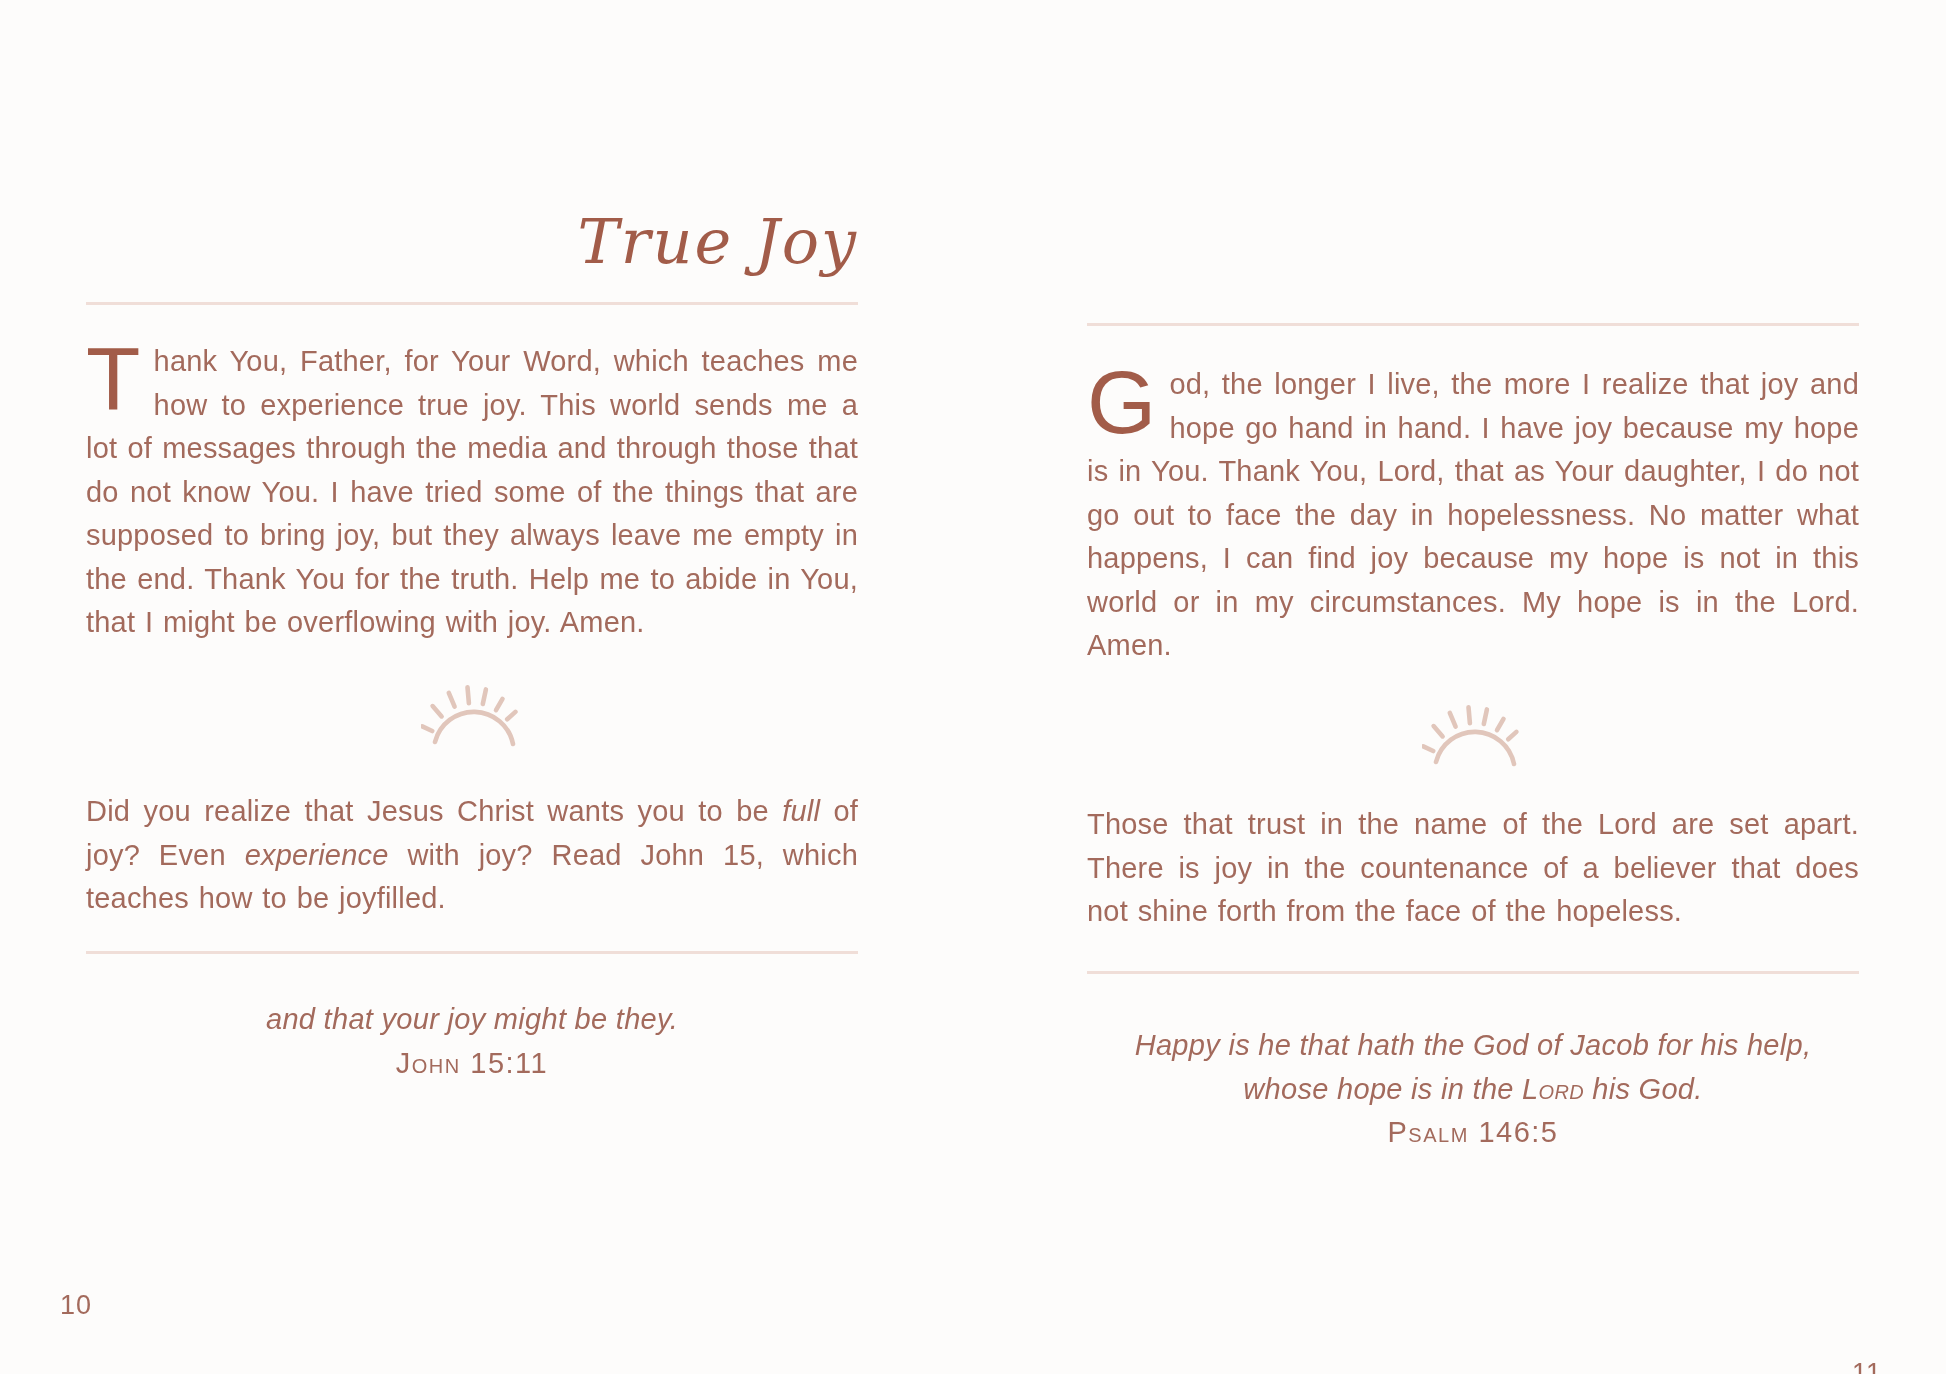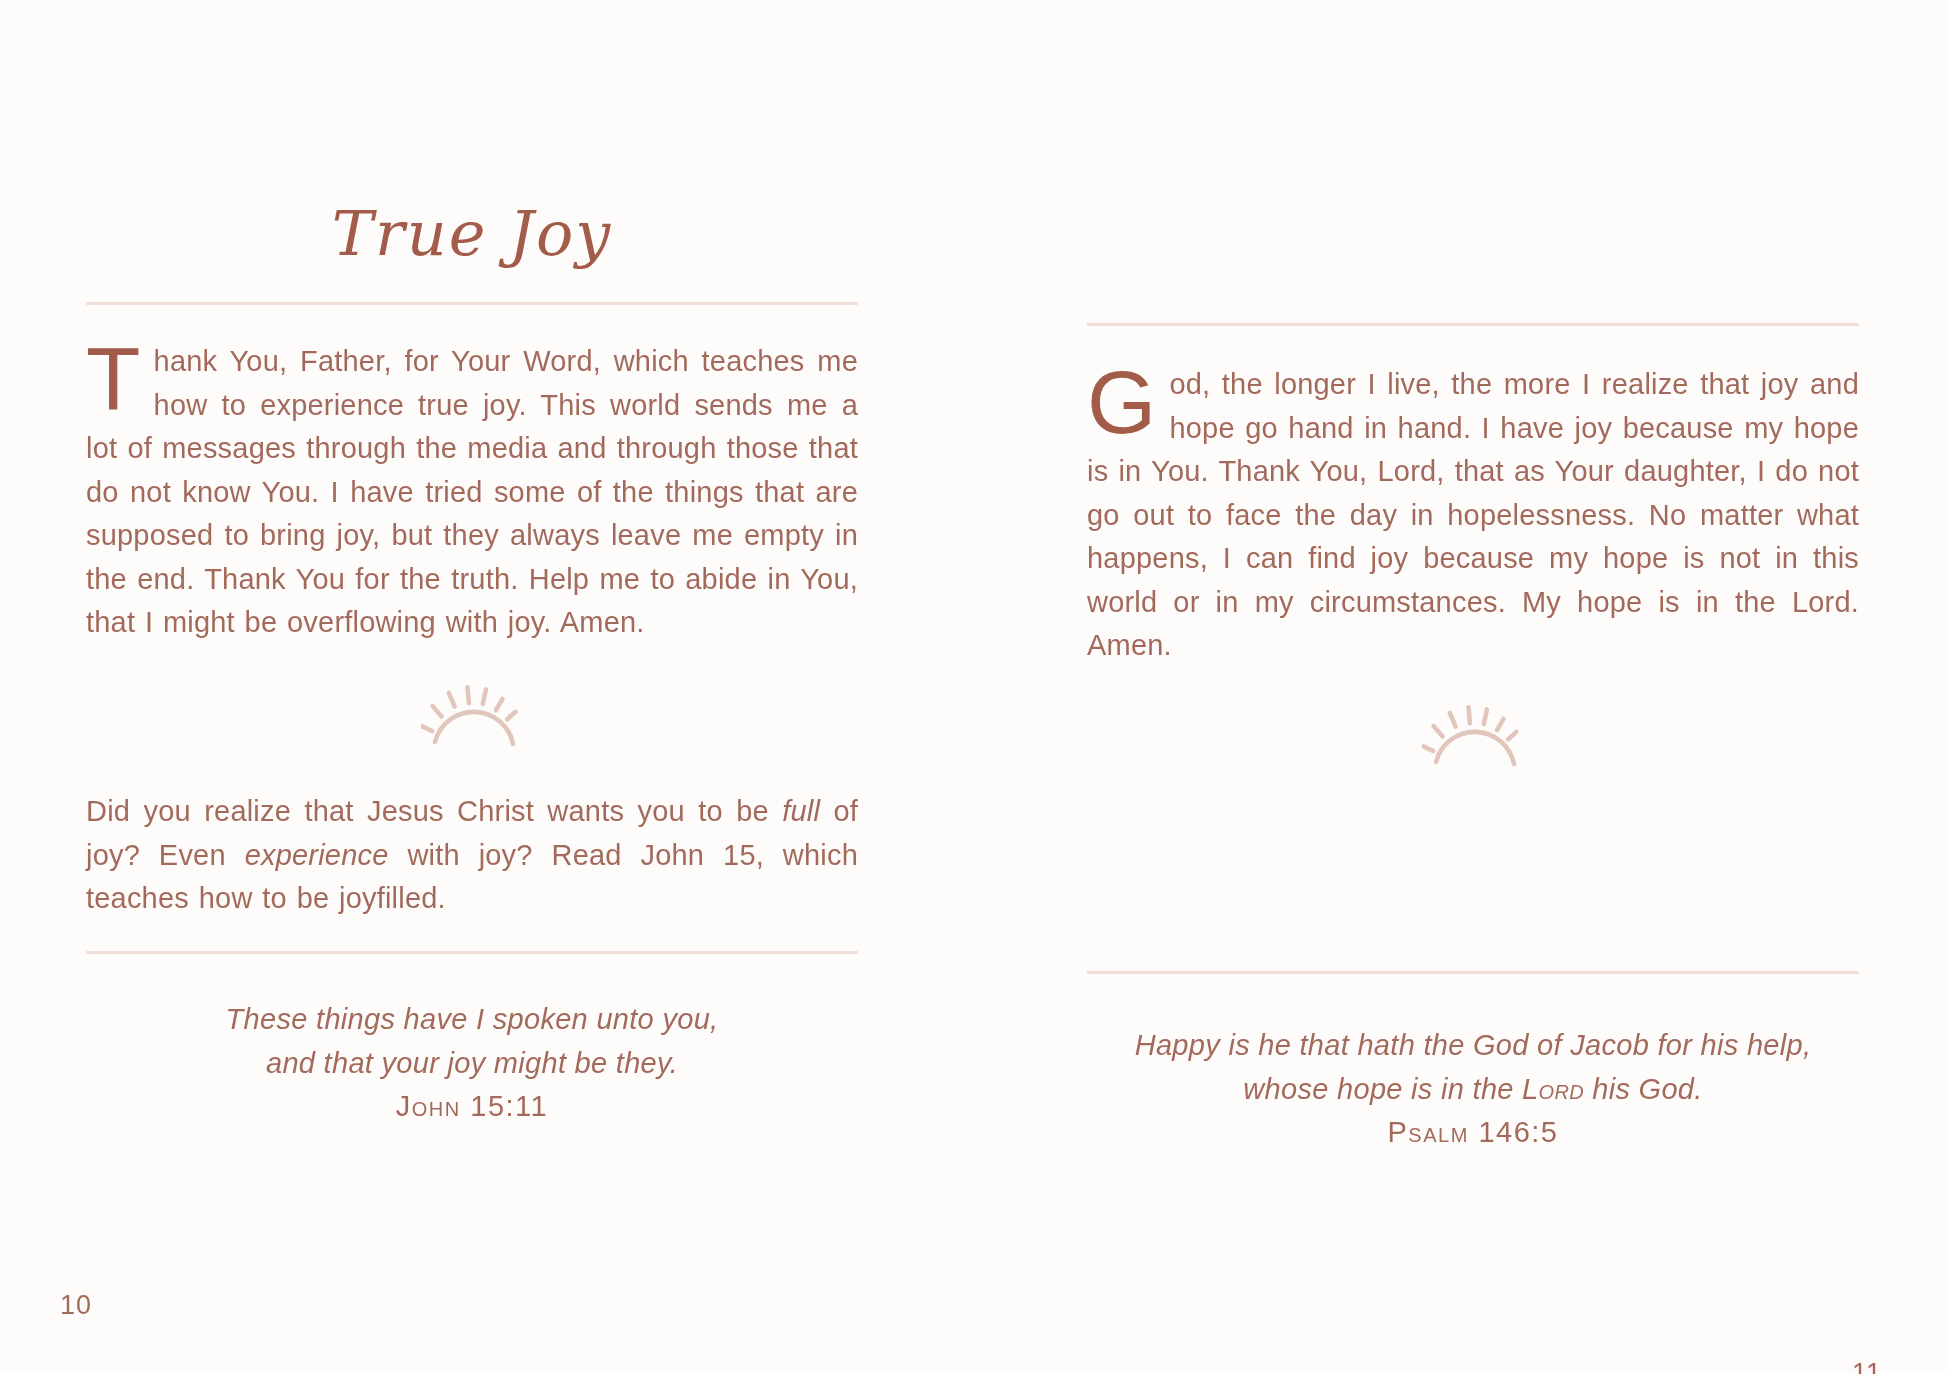--- a/index.html
+++ b/index.html
@@ -25,21 +25,21 @@
   .chapter-title{
     position:absolute;left:0;width:100%;
     text-align:center;
     font-family:"DejaVu Serif", serif;
     font-style:italic;
     font-weight:400;
     font-size:62px;
     color:var(--title);
     letter-spacing:2px;
   }
-  #left-page .chapter-title{top:197px;}
+  #left-page .chapter-title{top:205px;text-align:right;}
   #right-page .chapter-title{top:228px;}
 
   .rule{position:absolute;left:0;width:100%;height:3px;background:var(--rule);}
   #left-page .rule-top{top:302px;}
   #left-page .rule-bottom{top:951px;}
   #right-page .rule-top{top:323px;}
   #right-page .rule-bottom{top:971px;}
 
   .prayer{
     position:absolute;left:0;width:100%;
@@ -117,21 +117,20 @@
     <line x1="61.8" y1="20" x2="64.9" y2="5.4"></line>
     <line x1="75" y1="26.2" x2="81.5" y2="14.9"></line>
     <line x1="86.2" y1="35.2" x2="94.4" y2="27.9"></line>
   </svg>
 
   <div class="reflection"><span>Did you realize that Jesus Christ wants you to be </span><em>full</em><span> of joy? Even </span><em>experience</em><span> with joy? Read John 15, which teaches how to be joyfilled.</span></div>
 
   <div class="rule rule-bottom"></div>
 
   <div class="verse">
-    <div>These things have I spoken unto you,</div>
     <div>and that your joy might be they.</div>
     <div class="verse-reference">John 15:11</div>
   </div>
 </div>
 
 <div class="page-column" id="right-page">
 
 
   <div class="rule rule-top"></div>
 
@@ -141,20 +140,21 @@
     <path d="M 14 58 A 40 40 0 0 1 92 60"></path>
     <line x1="11.2" y1="47" x2="1.3" y2="42.3"></line>
     <line x1="20.6" y1="32.4" x2="11.6" y2="22.1"></line>
     <line x1="33.6" y1="22.7" x2="27.8" y2="8.9"></line>
     <line x1="47.9" y1="19.2" x2="46.5" y2="3.2"></line>
     <line x1="61.8" y1="20" x2="64.9" y2="5.4"></line>
     <line x1="75" y1="26.2" x2="81.5" y2="14.9"></line>
     <line x1="86.2" y1="35.2" x2="94.4" y2="27.9"></line>
   </svg>
 
+  <div class="reflection">Those that trust in the name of the Lord are set apart. There is joy in the countenance of a believer that does not shine forth from the face of the hopeless.</div>
 
   <div class="rule rule-bottom"></div>
 
   <div class="verse">
     <div>Happy is he that hath the God of Jacob for his help,</div>
     <div><span>whose hope is in the </span><span class="small-caps">Lord</span><span> his God.</span></div>
     <div class="verse-reference">Psalm 146:5</div>
   </div>
 </div>
 

